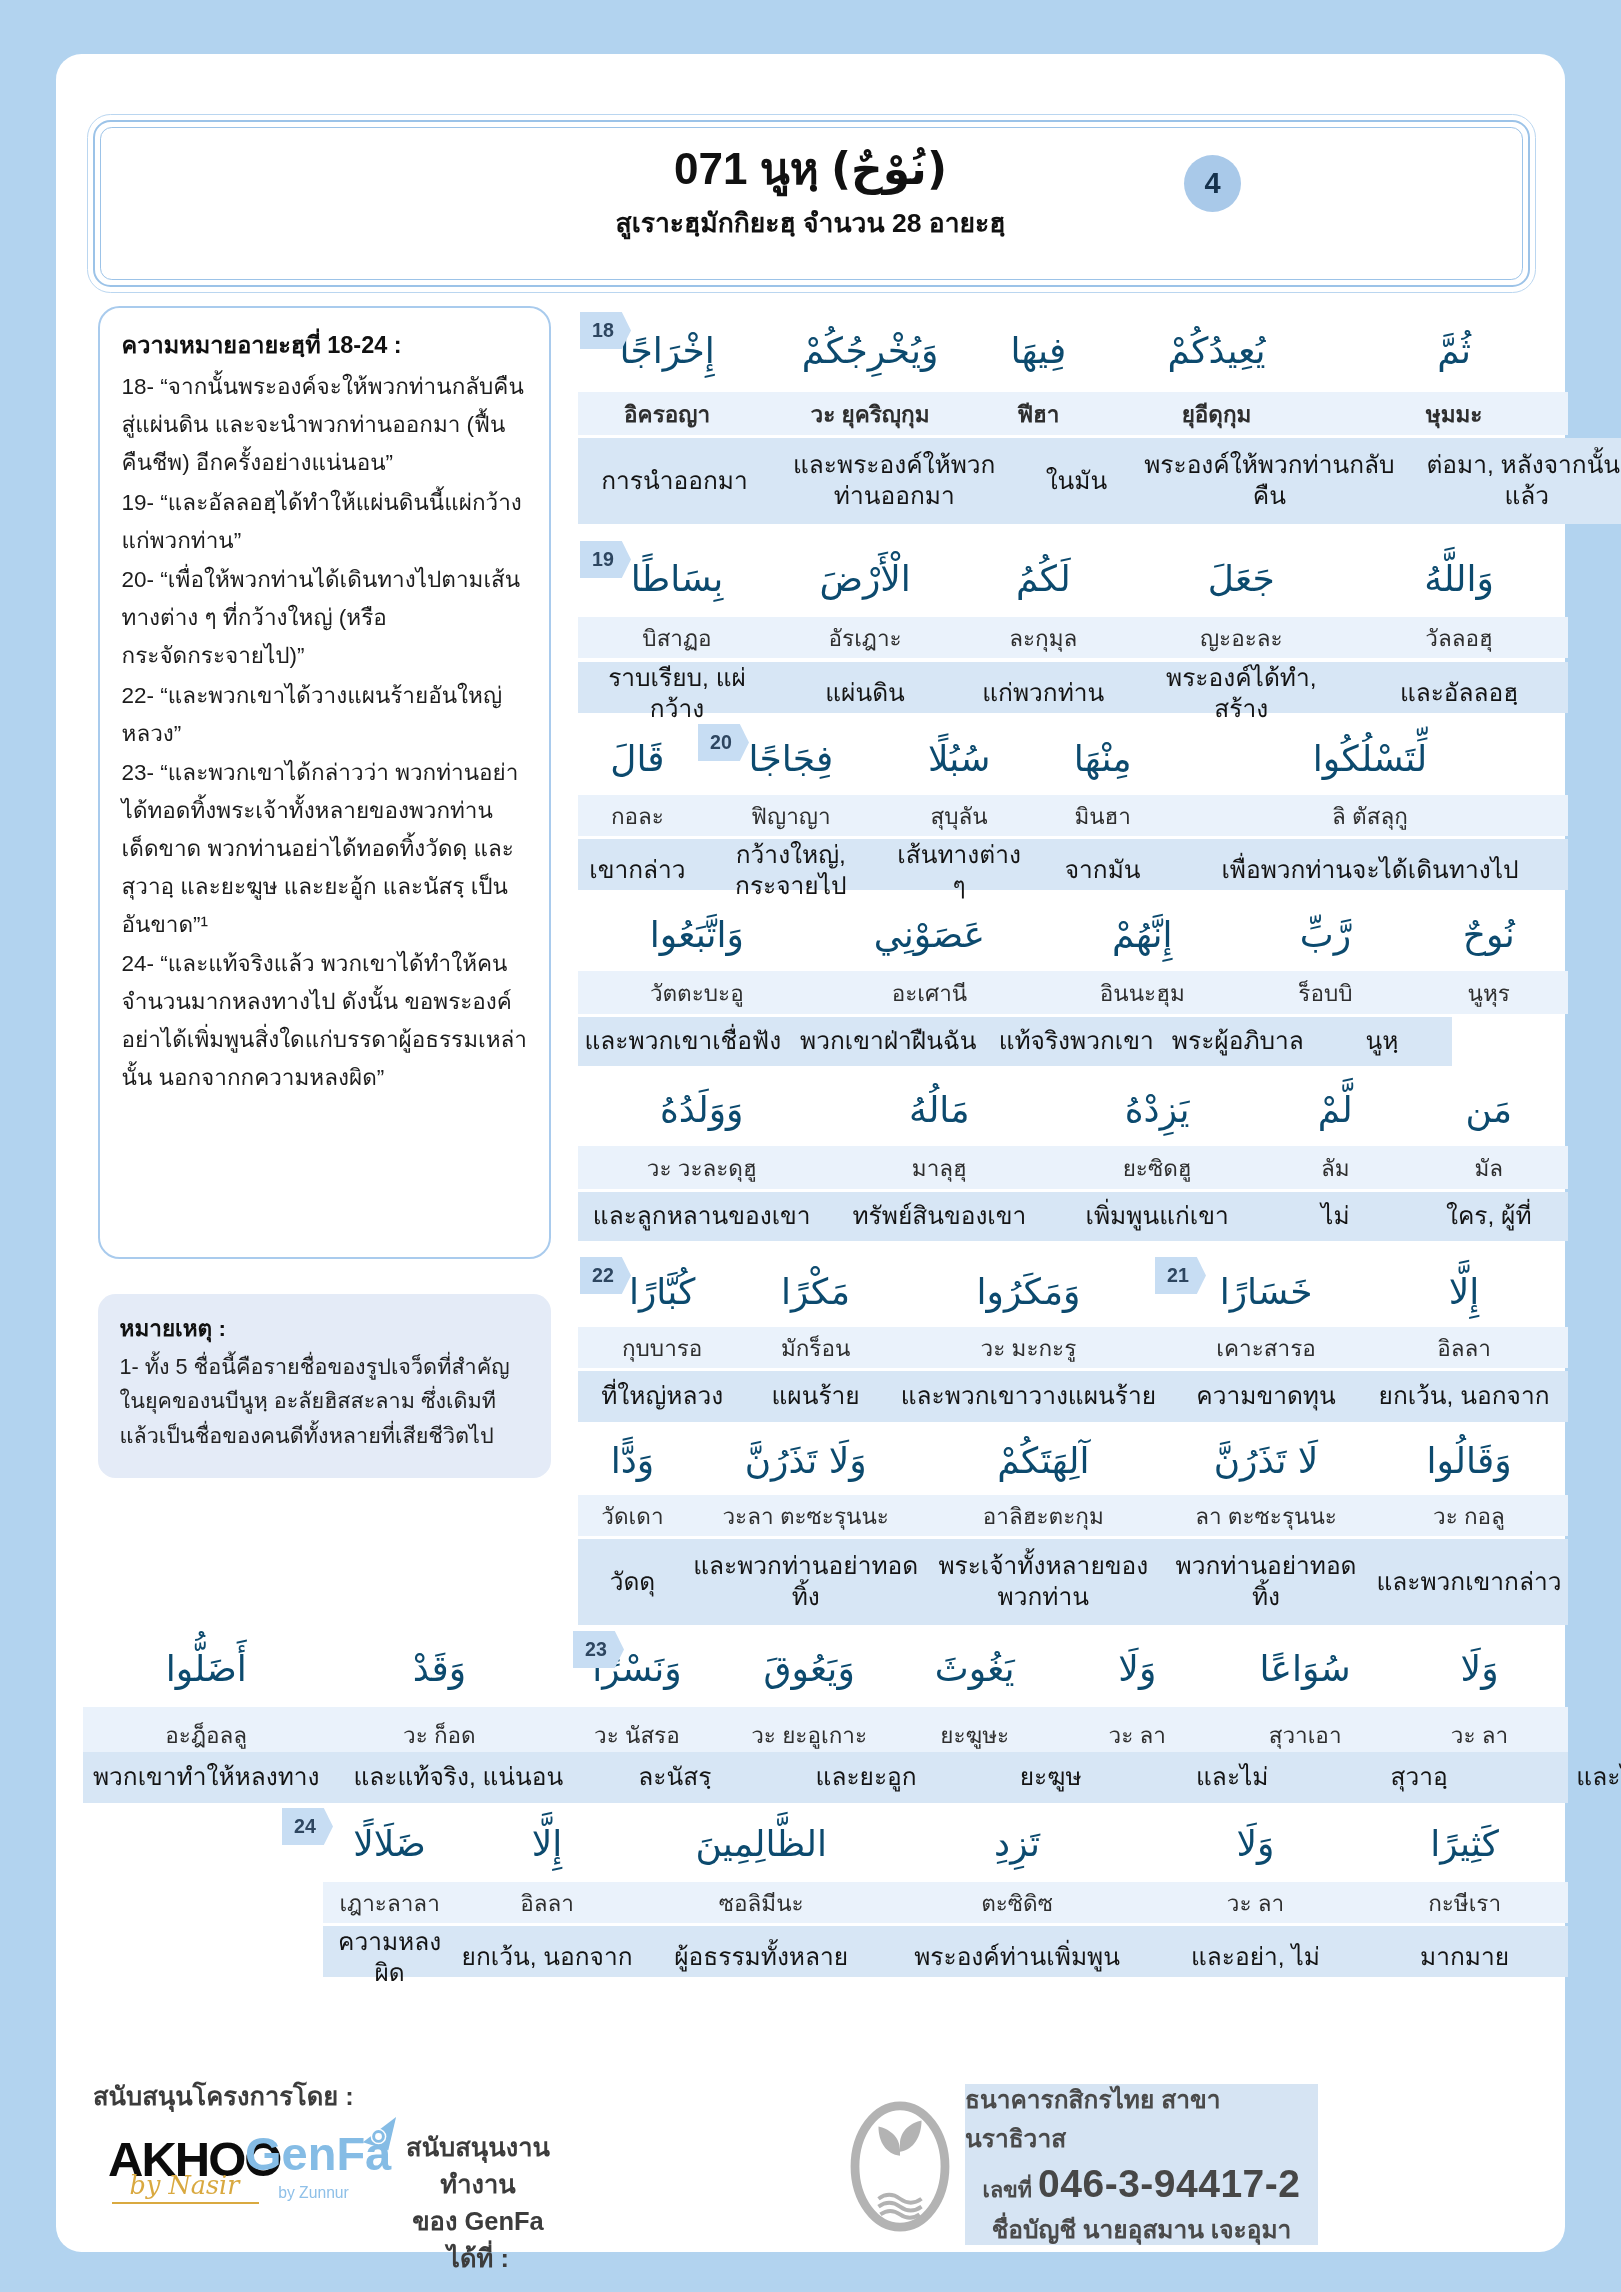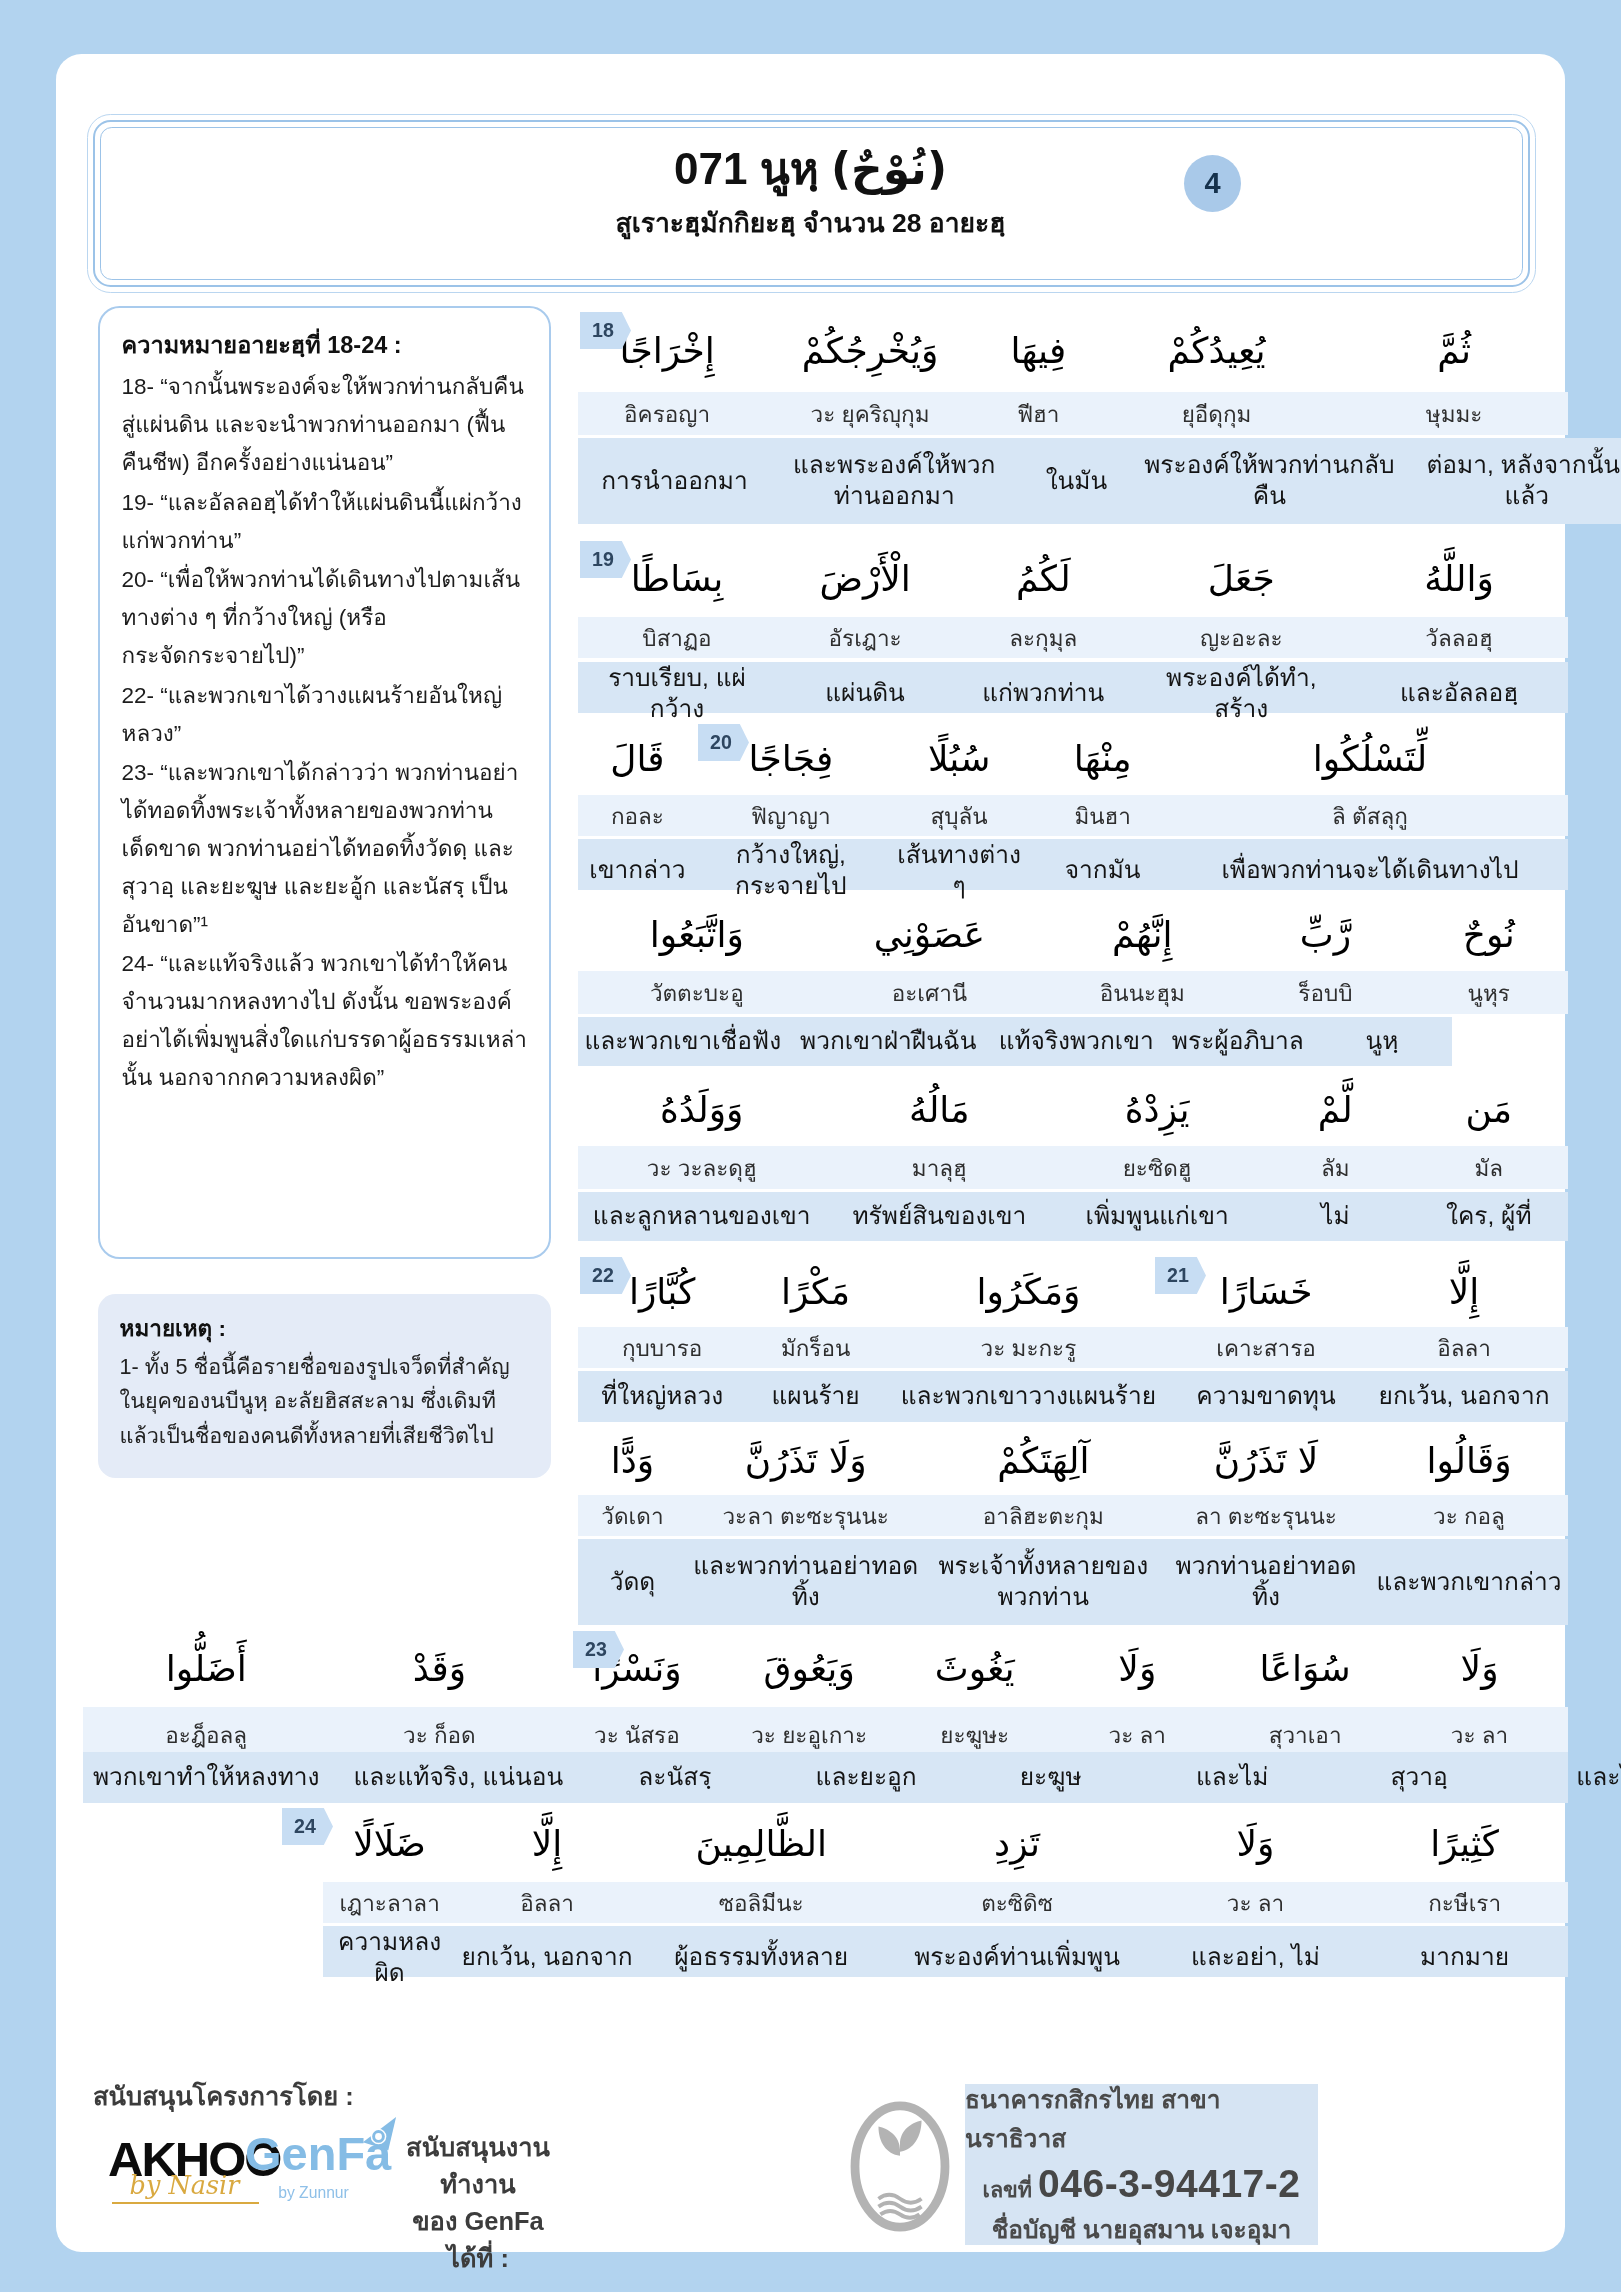--- a/index.html
+++ b/index.html
@@ -22,21 +22,21 @@
   .meaning-box h3{margin:0 0 5.9px 0;font-size:23.5px;color:#111;}
   .meaning-box p{margin:0 0 2px 0;font-size:22.5px;line-height:1.68;color:#1d1d1d;}
   .note-box{position:absolute;left:98px;top:1294px;width:453px;height:184px;background:#E4EBF7;border-radius:17.6px;box-sizing:border-box;padding:15.7px 21.6px;overflow:hidden;}
   .note-box h3{margin:0 0 3.9px 0;font-size:22.5px;color:#111;}
   .note-box p{margin:0;font-size:21.6px;line-height:1.6;color:#222;}
 
   
   .band{position:absolute;display:grid;box-sizing:border-box;}
   .band .cell{display:flex;align-items:center;justify-content:center;text-align:center;padding:1px 3.9px;box-sizing:border-box;}
   .band-ar{background:transparent;}
-  .band-ar .cell{font-family:"DejaVu Sans",sans-serif;font-size:36px;color:#000000;direction:rtl;}
+  .band-ar .cell{font-family:"DejaVu Sans",sans-serif;font-size:36px;color:#0c4a6e;direction:rtl;}
   .band-tr{background:#EAF2FB;}
   .band-tr .cell{font-size:22.5px;color:#2e2e2e;}
   .band-th{background:#D7E6F5;}
   .band-th .cell{font-size:24.5px;color:#141414;line-height:1.25;}
 
   .vbadge{position:absolute;width:51px;height:37px;background:#C7DDF3;clip-path:polygon(0 0,82% 0,100% 50%,82% 100%,0 100%);color:#2e4660;font-size:19.6px;font-weight:bold;display:flex;align-items:center;justify-content:flex-start;padding-left:12px;box-sizing:border-box;z-index:3;}
   .vbadge.line::after{content:"";position:absolute;left:0;top:100%;width:2px;height:57px;background:#CBDFF3;}
   .vbadge.tallline::after{content:"";position:absolute;left:0;top:100%;width:2px;height:169px;background:#CBDFF3;}
 
   
@@ -90,21 +90,21 @@
   </div>
 
   <div id="word-table">
       <div class="band band-ar" style="left: 578px; top: 309px; width: 990px; height: 83px; grid-template-columns: 18% 23% 11% 25% 23%;">
         <div class="cell" dir="rtl">إِخْرَاجًا</div>
         <div class="cell" dir="rtl">وَيُخْرِجُكُمْ</div>
         <div class="cell" dir="rtl">فِيهَا</div>
         <div class="cell" dir="rtl">يُعِيدُكُمْ</div>
         <div class="cell" dir="rtl">ثُمَّ</div>
       </div>
-      <div class="band band-tr" style="left: 578px; top: 392px; width: 990px; height: 43px; grid-template-columns: 18% 23% 11% 25% 23%;">
+      <div class="band band-tr" style="left: 578px; top: 392px; width: 990px; height: 43px; grid-template-columns: 18% 23% 11% 25% 23%; font-weight: bold;">
         <div class="cell">อิครอญา</div>
         <div class="cell">วะ ยุคริญุกุม</div>
         <div class="cell">ฟีฮา</div>
         <div class="cell">ยุอีดุกุม</div>
         <div class="cell">ษุมมะ</div>
       </div>
       <div class="band band-th" style="left: 578px; top: 438px; width: 1072px; height: 86px; grid-template-columns: 18% 23% 11% 25% 23%;">
         <div class="cell">การนำออกมา</div>
         <div class="cell">และพระองค์ให้พวกท่านออกมา</div>
         <div class="cell">ในมัน</div>

